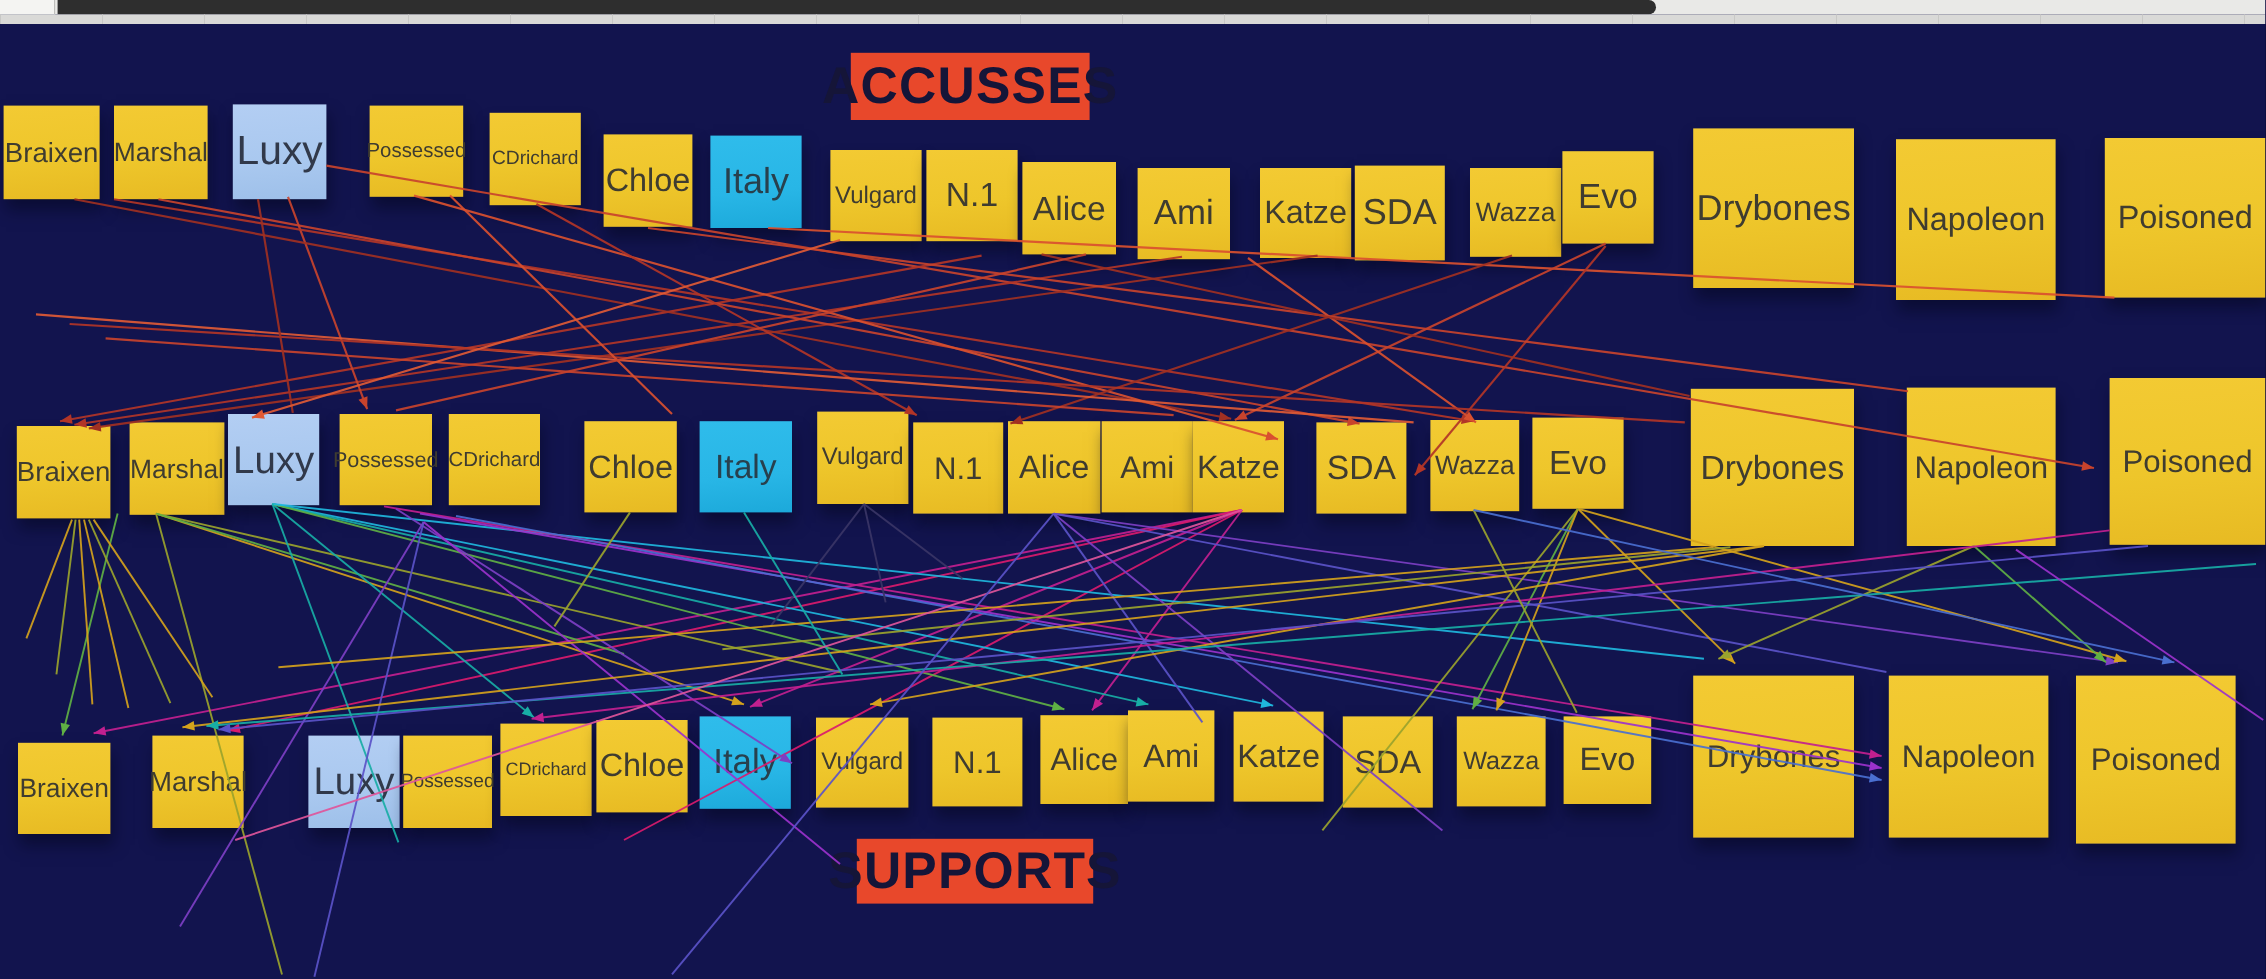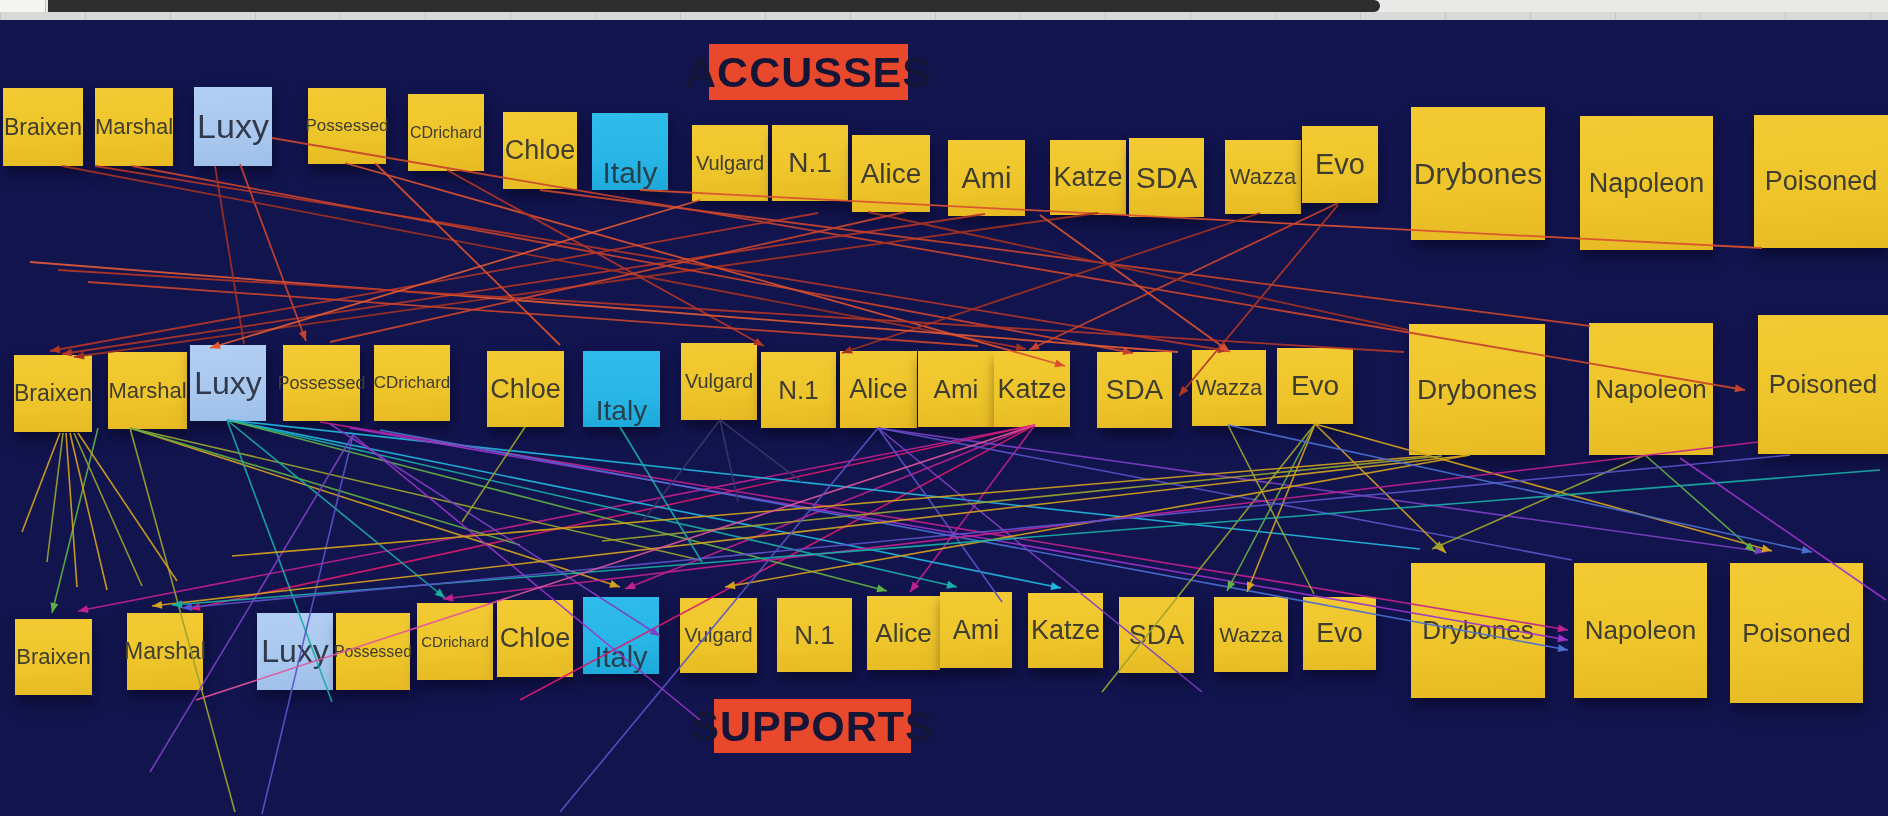--- a/index.html
+++ b/index.html
@@ -12,21 +12,21 @@
   #ruler-strip{position:absolute;left:0;top:12px;width:1888px;height:8px;background:#d9d9d7;
     background-image:repeating-linear-gradient(90deg,#c8c8c6 0,#c8c8c6 1px,transparent 1px,transparent 85px);}
   
   #canvas{position:absolute;left:0;top:20px;width:1888px;height:796px;background:#12144e;}
   .hdr{position:absolute;display:flex;align-items:center;justify-content:center;
        font-size:43px;font-weight:600;letter-spacing:1px;color:#151538;}
   .note{position:absolute;display:flex;align-items:center;justify-content:center;
         color:#3f3c30;box-shadow:2px 9px 12px rgba(4,6,28,.5);white-space:nowrap;}
   .note--yellow{background:linear-gradient(175deg,#f3ca33 0%,#eec62b 55%,#e7ba23 100%);}
   .note--blue{background:linear-gradient(175deg,#b3cef3 0%,#a9c8ef 60%,#9dbfe9 100%);color:#31394a;}
-  .note--cyan{background:linear-gradient(175deg,#2fbceb 0%,#28b6e6 60%,#1ca9da 100%);color:#28404d;align-items:flex-end;}
+  .note--cyan{background:linear-gradient(175deg,#2fbceb 0%,#28b6e6 60%,#1ca9da 100%);color:#28404d;}
   #edges-layer{position:absolute;left:0;top:0;width:1888px;height:796px;pointer-events:none;}
 </style>
 </head>
 <body>
 
 <div id="stage">
   <div id="scrollbar-track"></div>
   <div id="scrollbar-thumb"></div>
   <div id="scrollbar-corner"></div>
   <div id="ruler-strip"></div>

